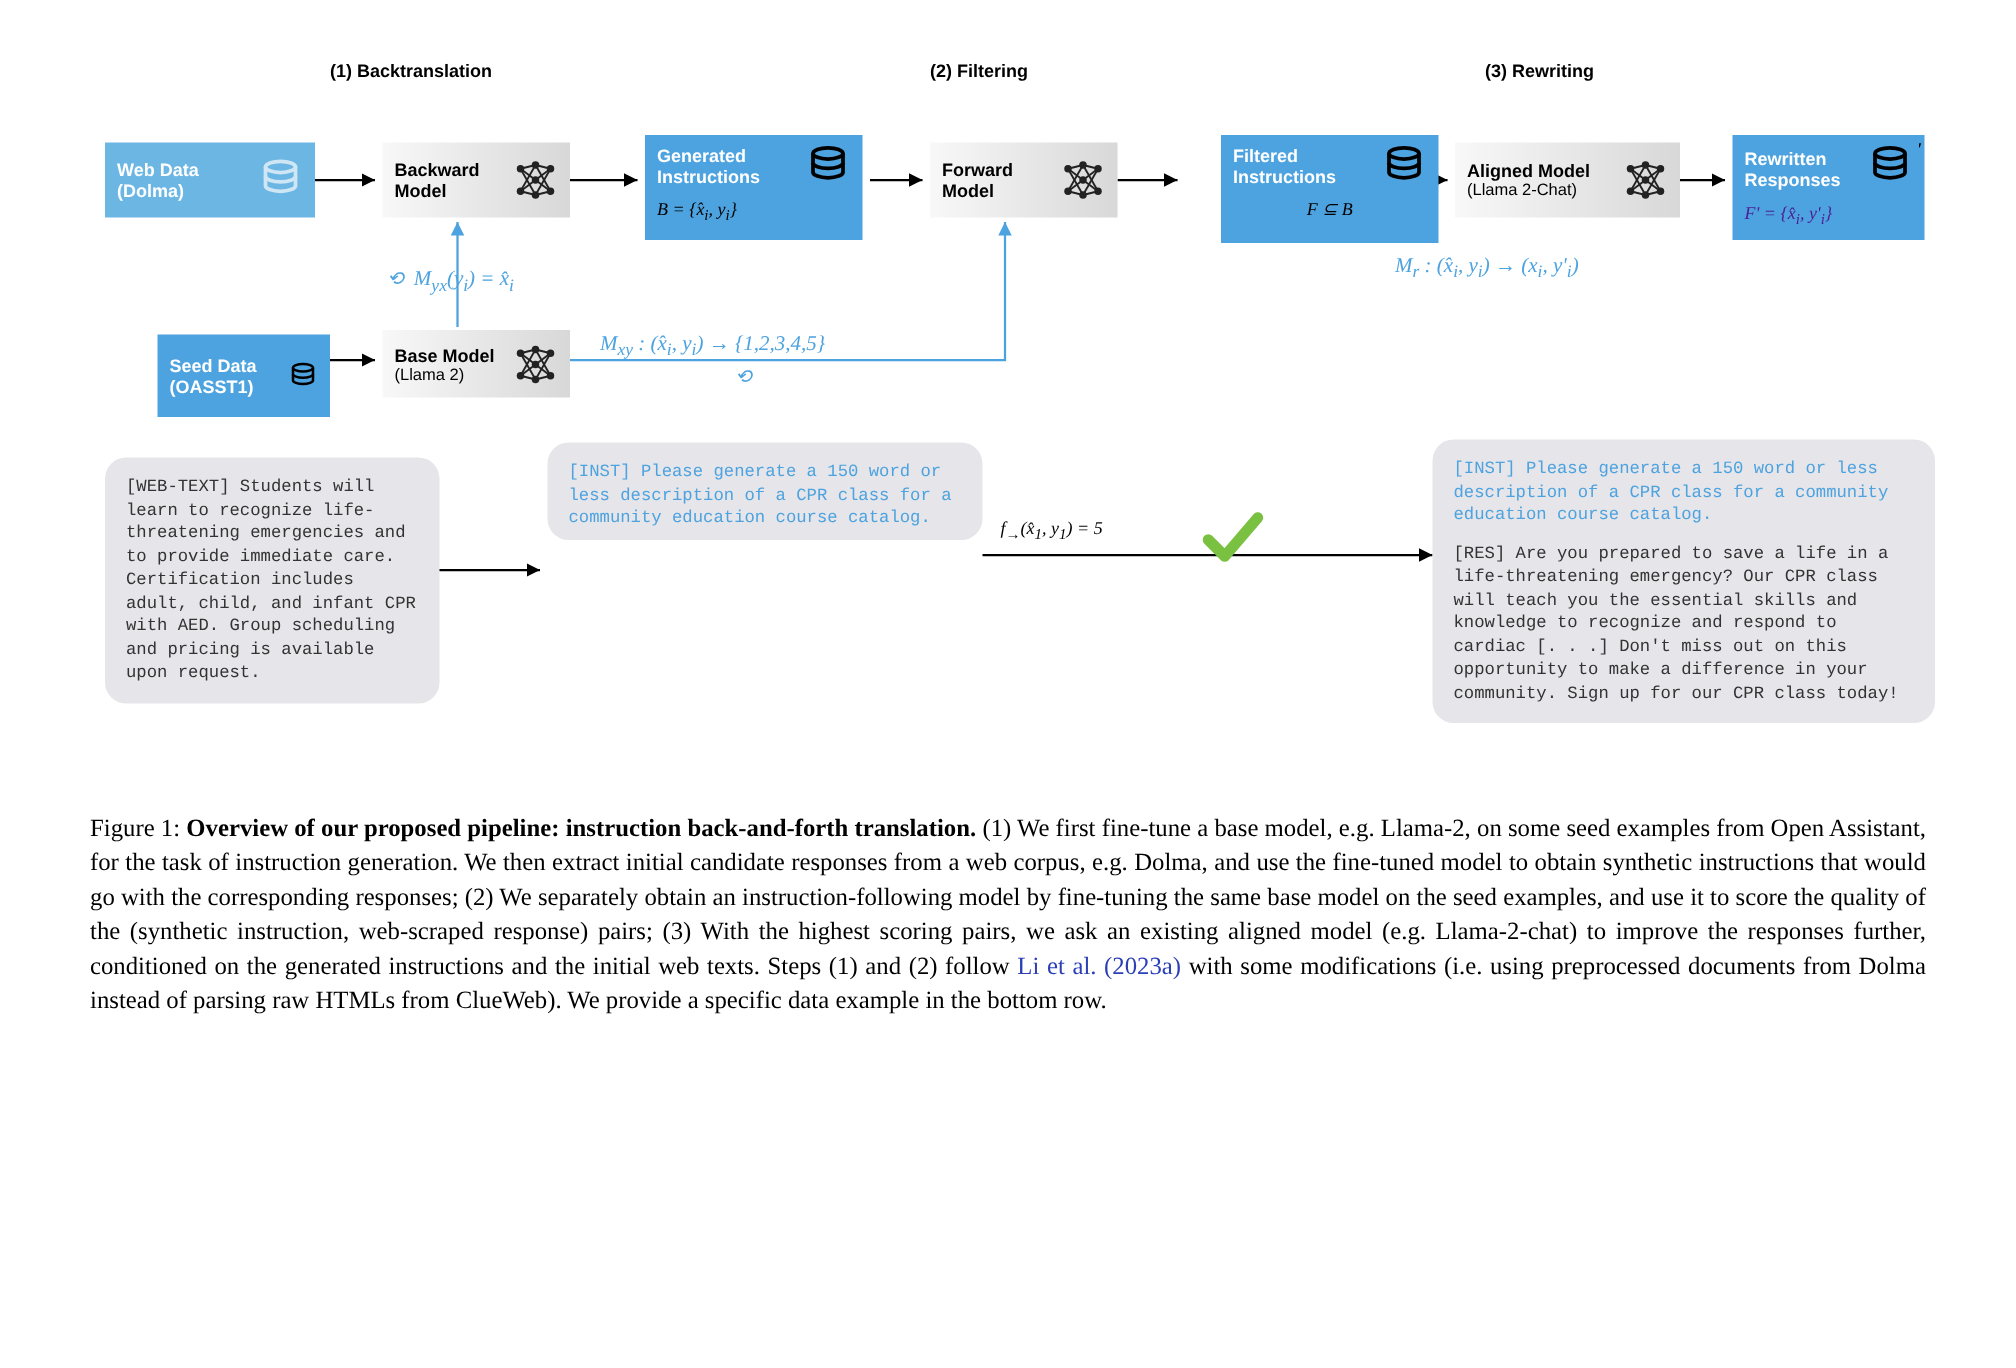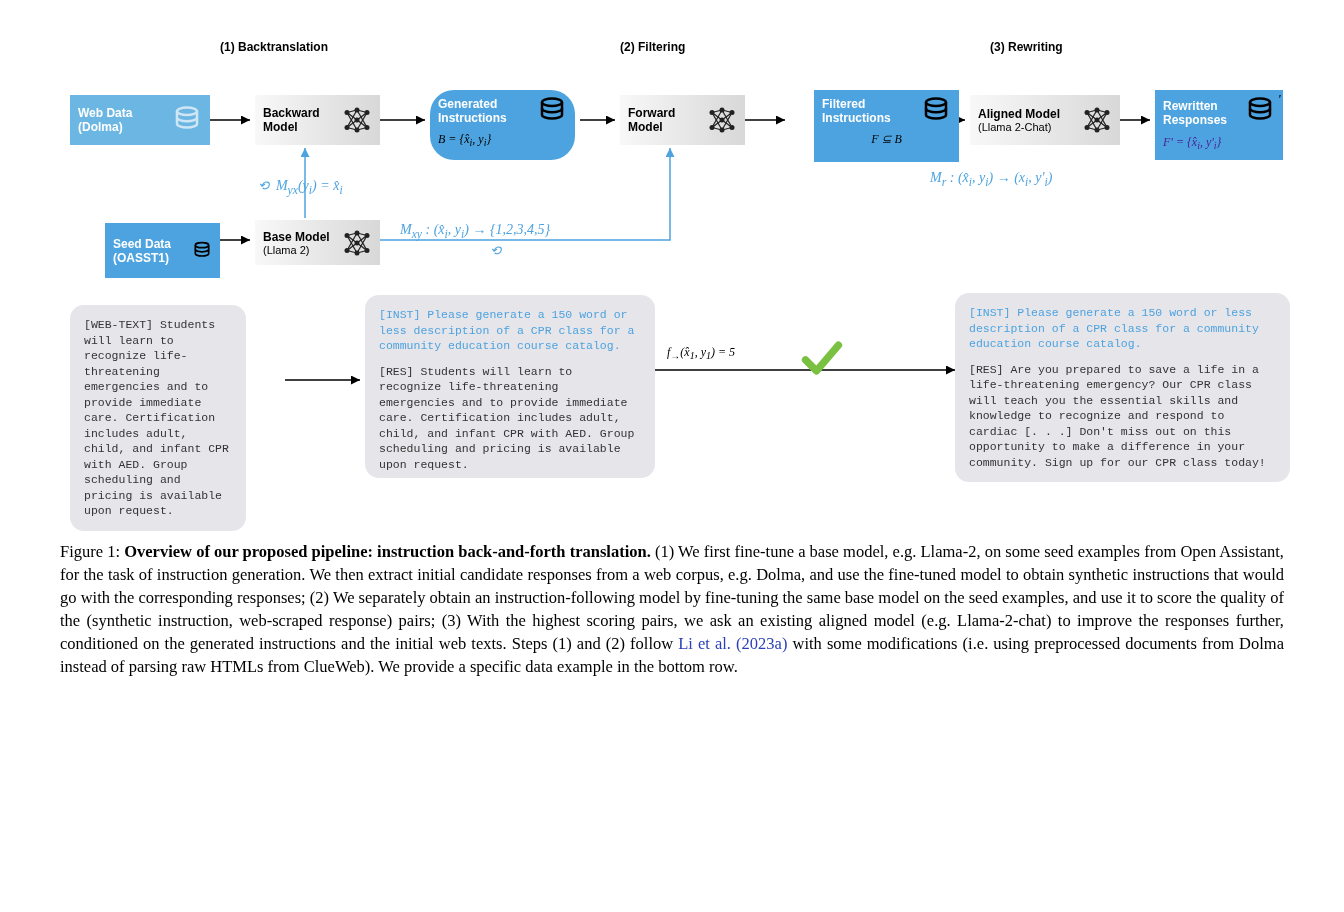--- a/index.html
+++ b/index.html
@@ -163,21 +163,21 @@
           <circle cx="4" cy="18" r="2"></circle>
           <circle cx="12" cy="4" r="2"></circle>
           <circle cx="12" cy="12" r="2"></circle>
           <circle cx="12" cy="20" r="2"></circle>
           <circle cx="20" cy="6" r="2"></circle>
           <circle cx="20" cy="18" r="2"></circle>
         </g>
       </svg>
   </div>
 
-  <div class="bluebox" style="left:370px;top:50px;width:145px;height:70px;flex-direction:column;align-items:flex-start;border-radius:24px;">
+  <div class="bluebox" style="left:370px;top:50px;width:145px;height:70px;flex-direction:column;align-items:flex-start;">
     <div style="display:flex;width:100%;align-items:center;">
       <span class="txt">Generated Instructions</span>
       <svg class="icon" viewBox="0 0 24 24">
           <ellipse cx="12" cy="5" rx="8" ry="3" fill="none" stroke="#000" stroke-width="2"></ellipse>
           <path d="M4 5v10c0 1.6 3.6 3 8 3s8-1.4 8-3V5" fill="none" stroke="#000" stroke-width="2"></path>
           <path d="M4 10c0 1.6 3.6 3 8 3s8-1.4 8-3" fill="none" stroke="#000" stroke-width="2"></path>
         </svg>
     </div>
     <div style="font-style:italic;font-family:Georgia,serif;margin-top:6px;color:#000;font-weight:normal;"><span style="font-style:italic">B</span> = {<span style="font-style:italic">x̂</span><sub>i</sub>, <span style="font-style:italic">y</span><sub>i</sub>}</div>
   </div>
@@ -315,27 +315,26 @@
     <span style="font-size:13px;">⟲</span> &nbsp;<span style="font-style:italic">M</span><sub>yx</sub>(<span style="font-style:italic">y</span><sub>i</sub>) = <span style="font-style:italic">x̂</span><sub>i</sub>
   </div>
   <div class="mathlabel mathblue" style="left:340px;top:182px;">
     <span style="font-style:italic">M</span><sub>xy</sub> : (<span style="font-style:italic">x̂</span><sub>i</sub>, <span style="font-style:italic">y</span><sub>i</sub>) → {1,2,3,4,5}
   </div>
   <div class="mathlabel mathblue" style="left:430px;top:203px;font-size:13px;">⟲</div>
   <div class="mathlabel mathblue" style="left:870px;top:130px;text-align:right;">
     <span style="font-style:italic">M</span><sub>r</sub> : (<span style="font-style:italic">x̂</span><sub>i</sub>, <span style="font-style:italic">y</span><sub>i</sub>) → (<span style="font-style:italic">x</span><sub>i</sub>, <span style="font-style:italic">y'</span><sub>i</sub>)
   </div>
 
-  <div class="graybox" style="left:10px;top:265px;width:176px;">
+  <div class="graybox" style="left:10px;top:265px;width:223px;">
     <span>[WEB-TEXT] Students will learn to recognize life-threatening emergencies and to provide immediate care. Certification includes adult, child, and infant CPR with AED. Group scheduling and pricing is available upon request.</span>
   </div>
 
   <div class="graybox" style="left:305px;top:255px;width:290px;padding-bottom:6px;">
     <div class="inst">[INST] Please generate a 150 word or less description of a CPR class for a community education course catalog.</div>
-    <div style="margin-top:10px;">[RES] Students will learn to recognize life-threatening emergencies and to provide immediate care. Certification includes adult, child, and infant CPR with AED. Group scheduling and pricing is available upon request.</div>
   </div>
 
   <div class="scorelabel" style="left:607px;top:305px;">
     <span style="font-style:italic">f</span><sub>→</sub>(<span style="font-style:italic">x̂</span><sub>1</sub>, <span style="font-style:italic">y</span><sub>1</sub>) = 5
   </div>
   <svg class="check" style="left:740px;top:296px;width:44px;height:44px;" viewBox="0 0 24 24">
     <path d="M3 13 L9 19 L21 5" stroke="#7ac142" stroke-width="4" fill="none" stroke-linecap="round" stroke-linejoin="round"></path>
   </svg>
 
   <div class="graybox" style="left:895px;top:253px;width:335px;">

